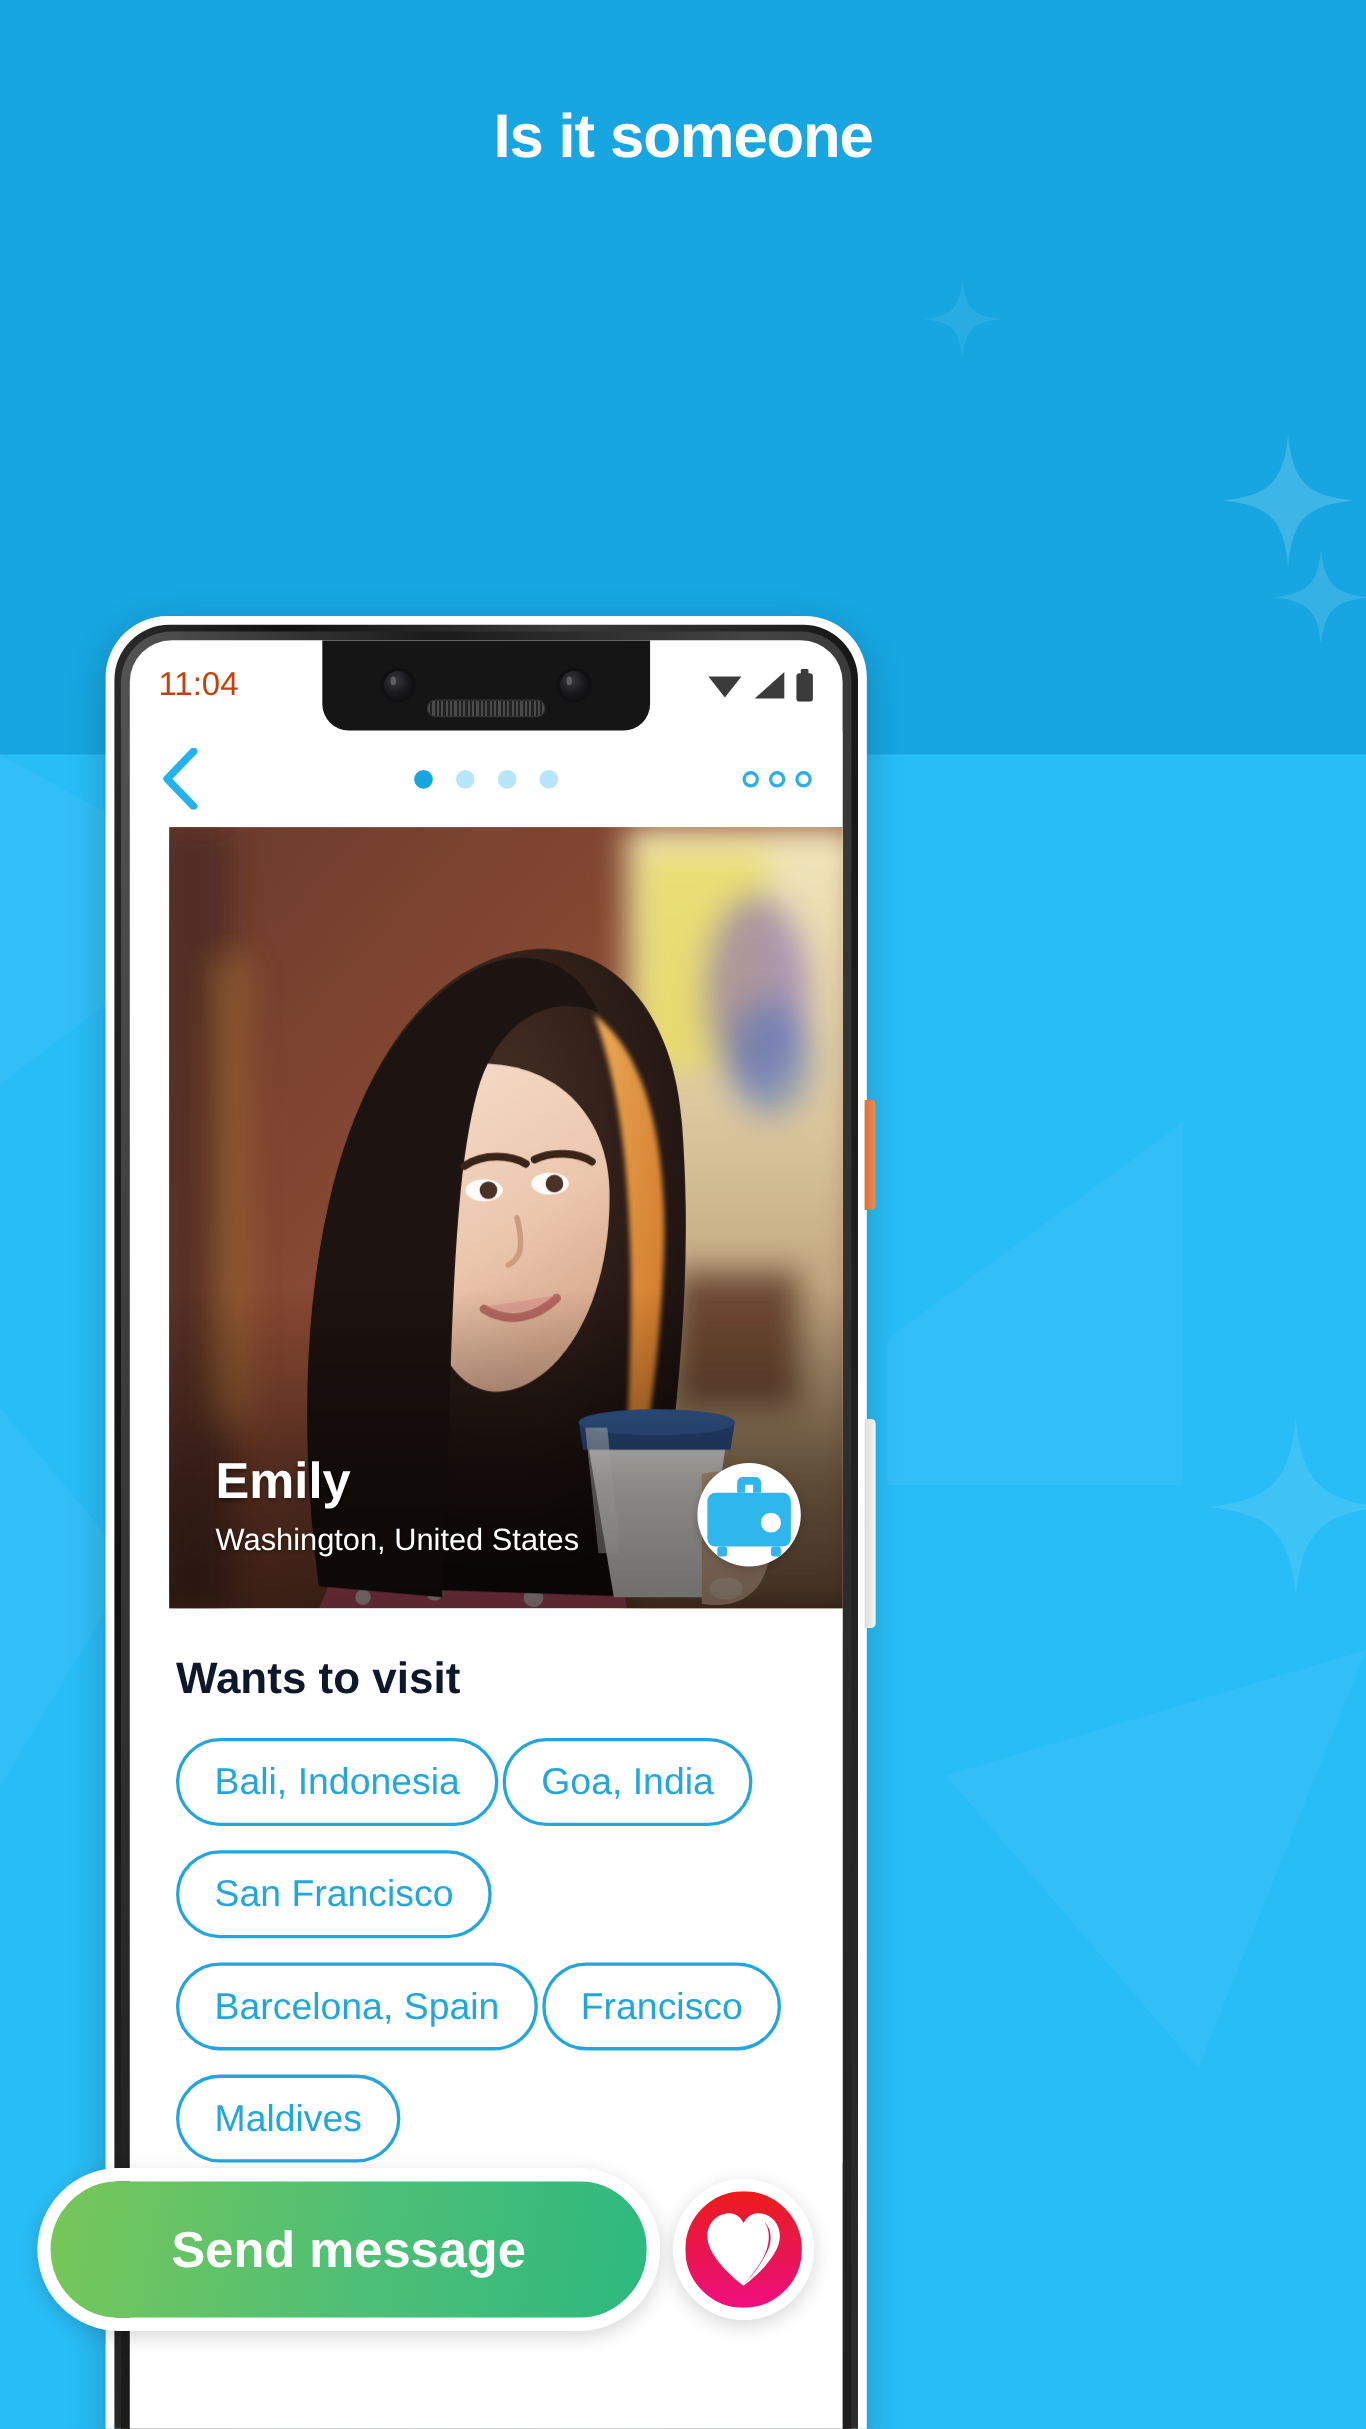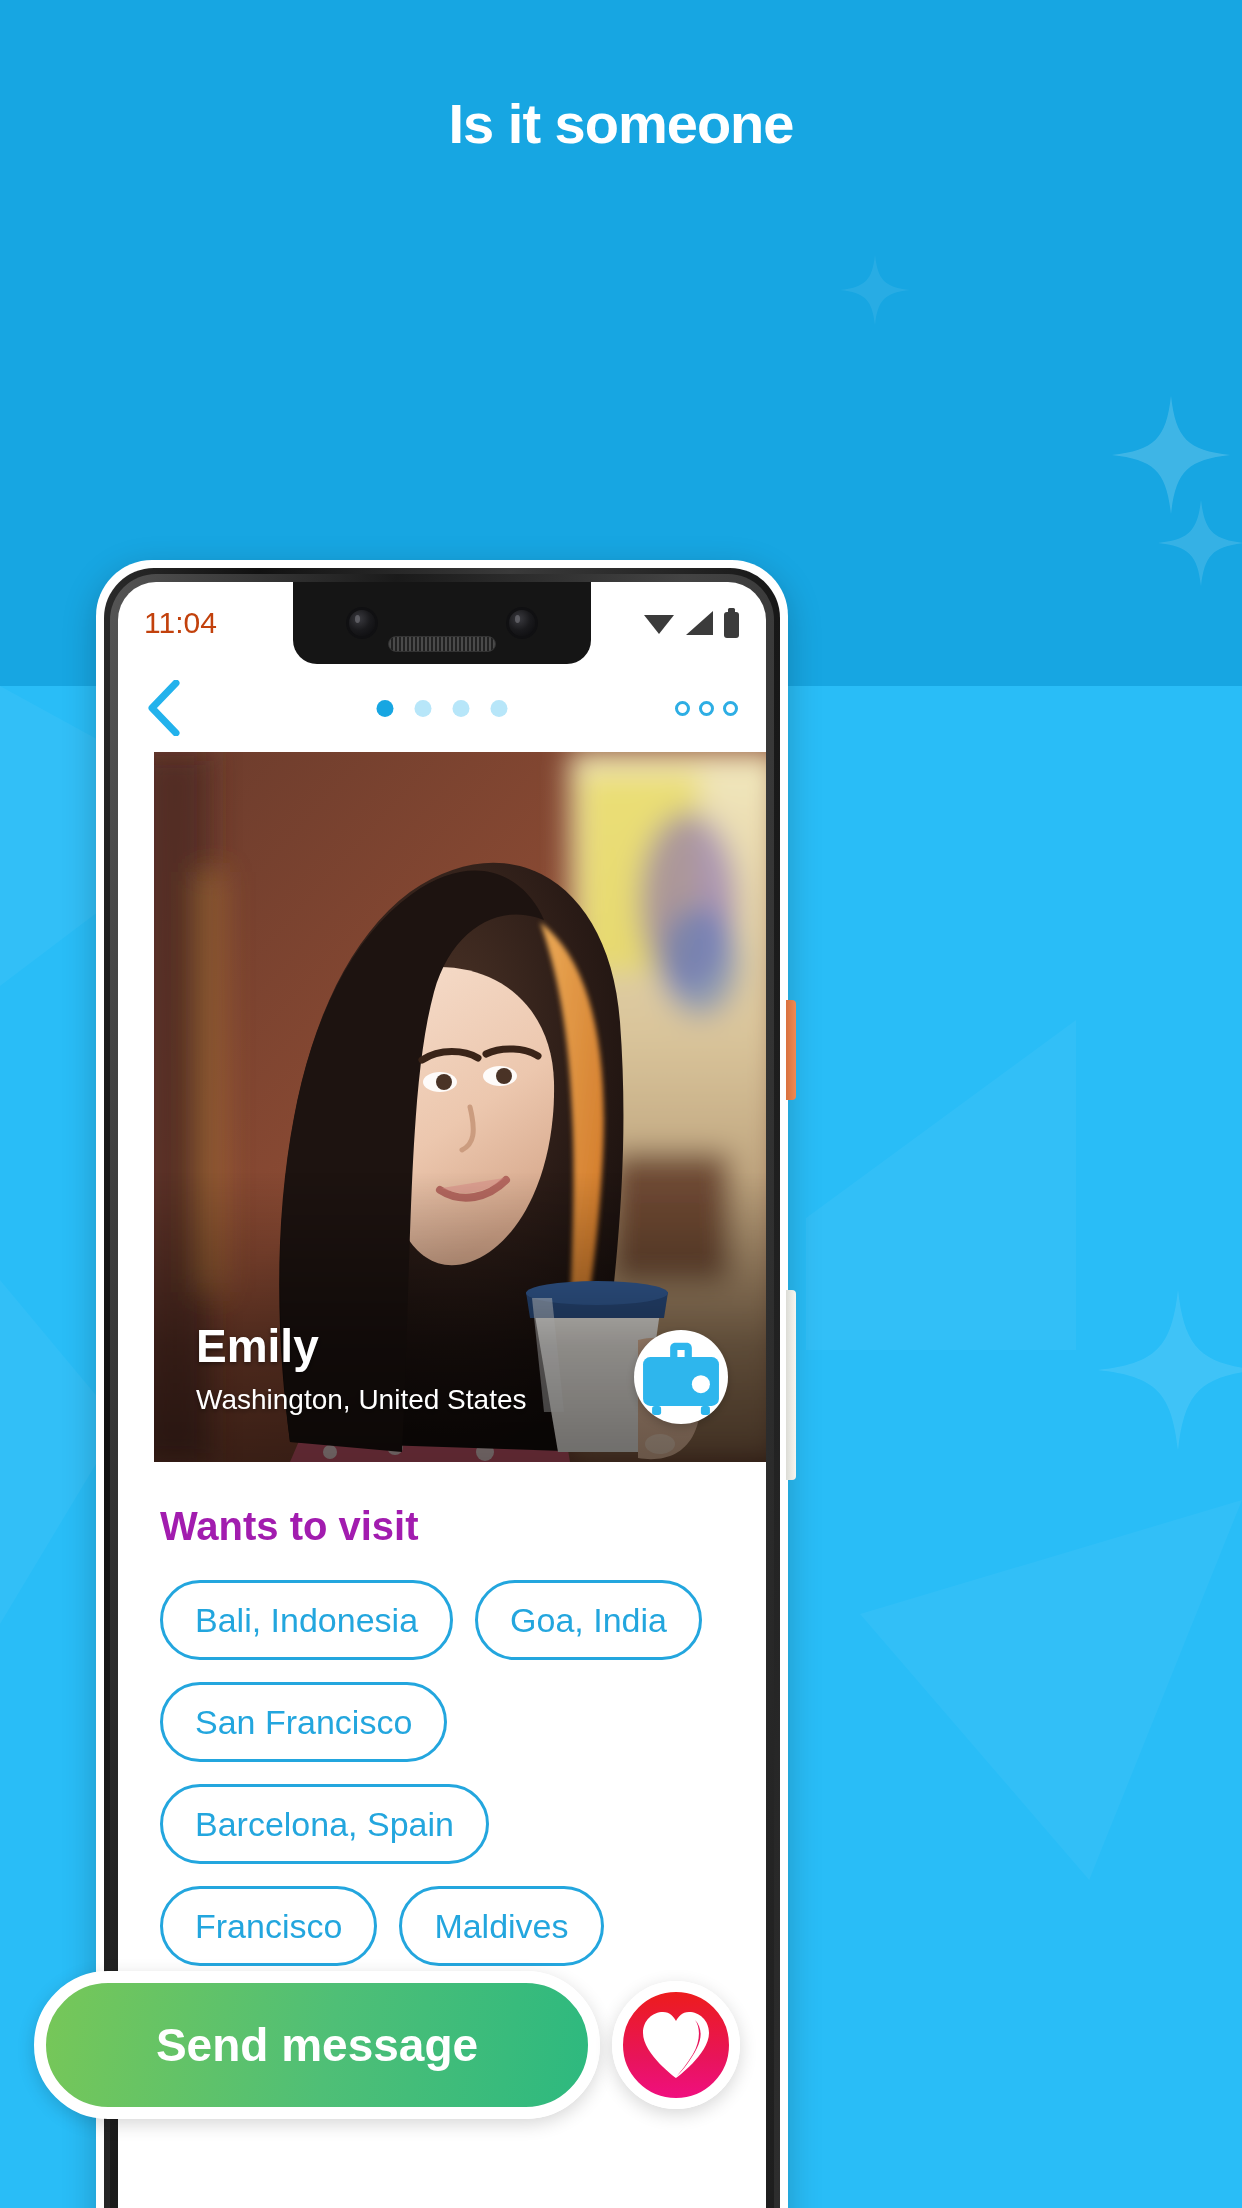--- a/index.html
+++ b/index.html
@@ -155,23 +155,23 @@
     width:94px; height:94px; border-radius:50%;
     background:#fff; display:flex; align-items:center; justify-content:center;
     box-shadow:0 3px 10px rgba(0,0,0,.2);
   }
 
   
   .section {
     padding:40px 42px 0 42px; background:#fff;
   }
   .section-title {
-    font-size:40px; font-weight:bold; color:#a21caf; line-height:48px;
-  }
-  .tags { display:flex; flex-wrap:wrap; gap:22px 22px; margin-top:30px; }
+    font-size:40px; font-weight:bold; color:#0f172a; line-height:48px;
+  }
+  .tags { display:flex; flex-wrap:wrap; gap:22px 4px; margin-top:30px; }
   .tag {
     border:3px solid #23A6DE; border-radius:44px;
     color:#23A6DE; font-size:34px; line-height:38px;
     padding:18px 32px; background:#fff; white-space:nowrap;
   }
 
   
   .actionbar {
     position:absolute; left:-62px; top:1400px;
     width:760px; height:170px;

